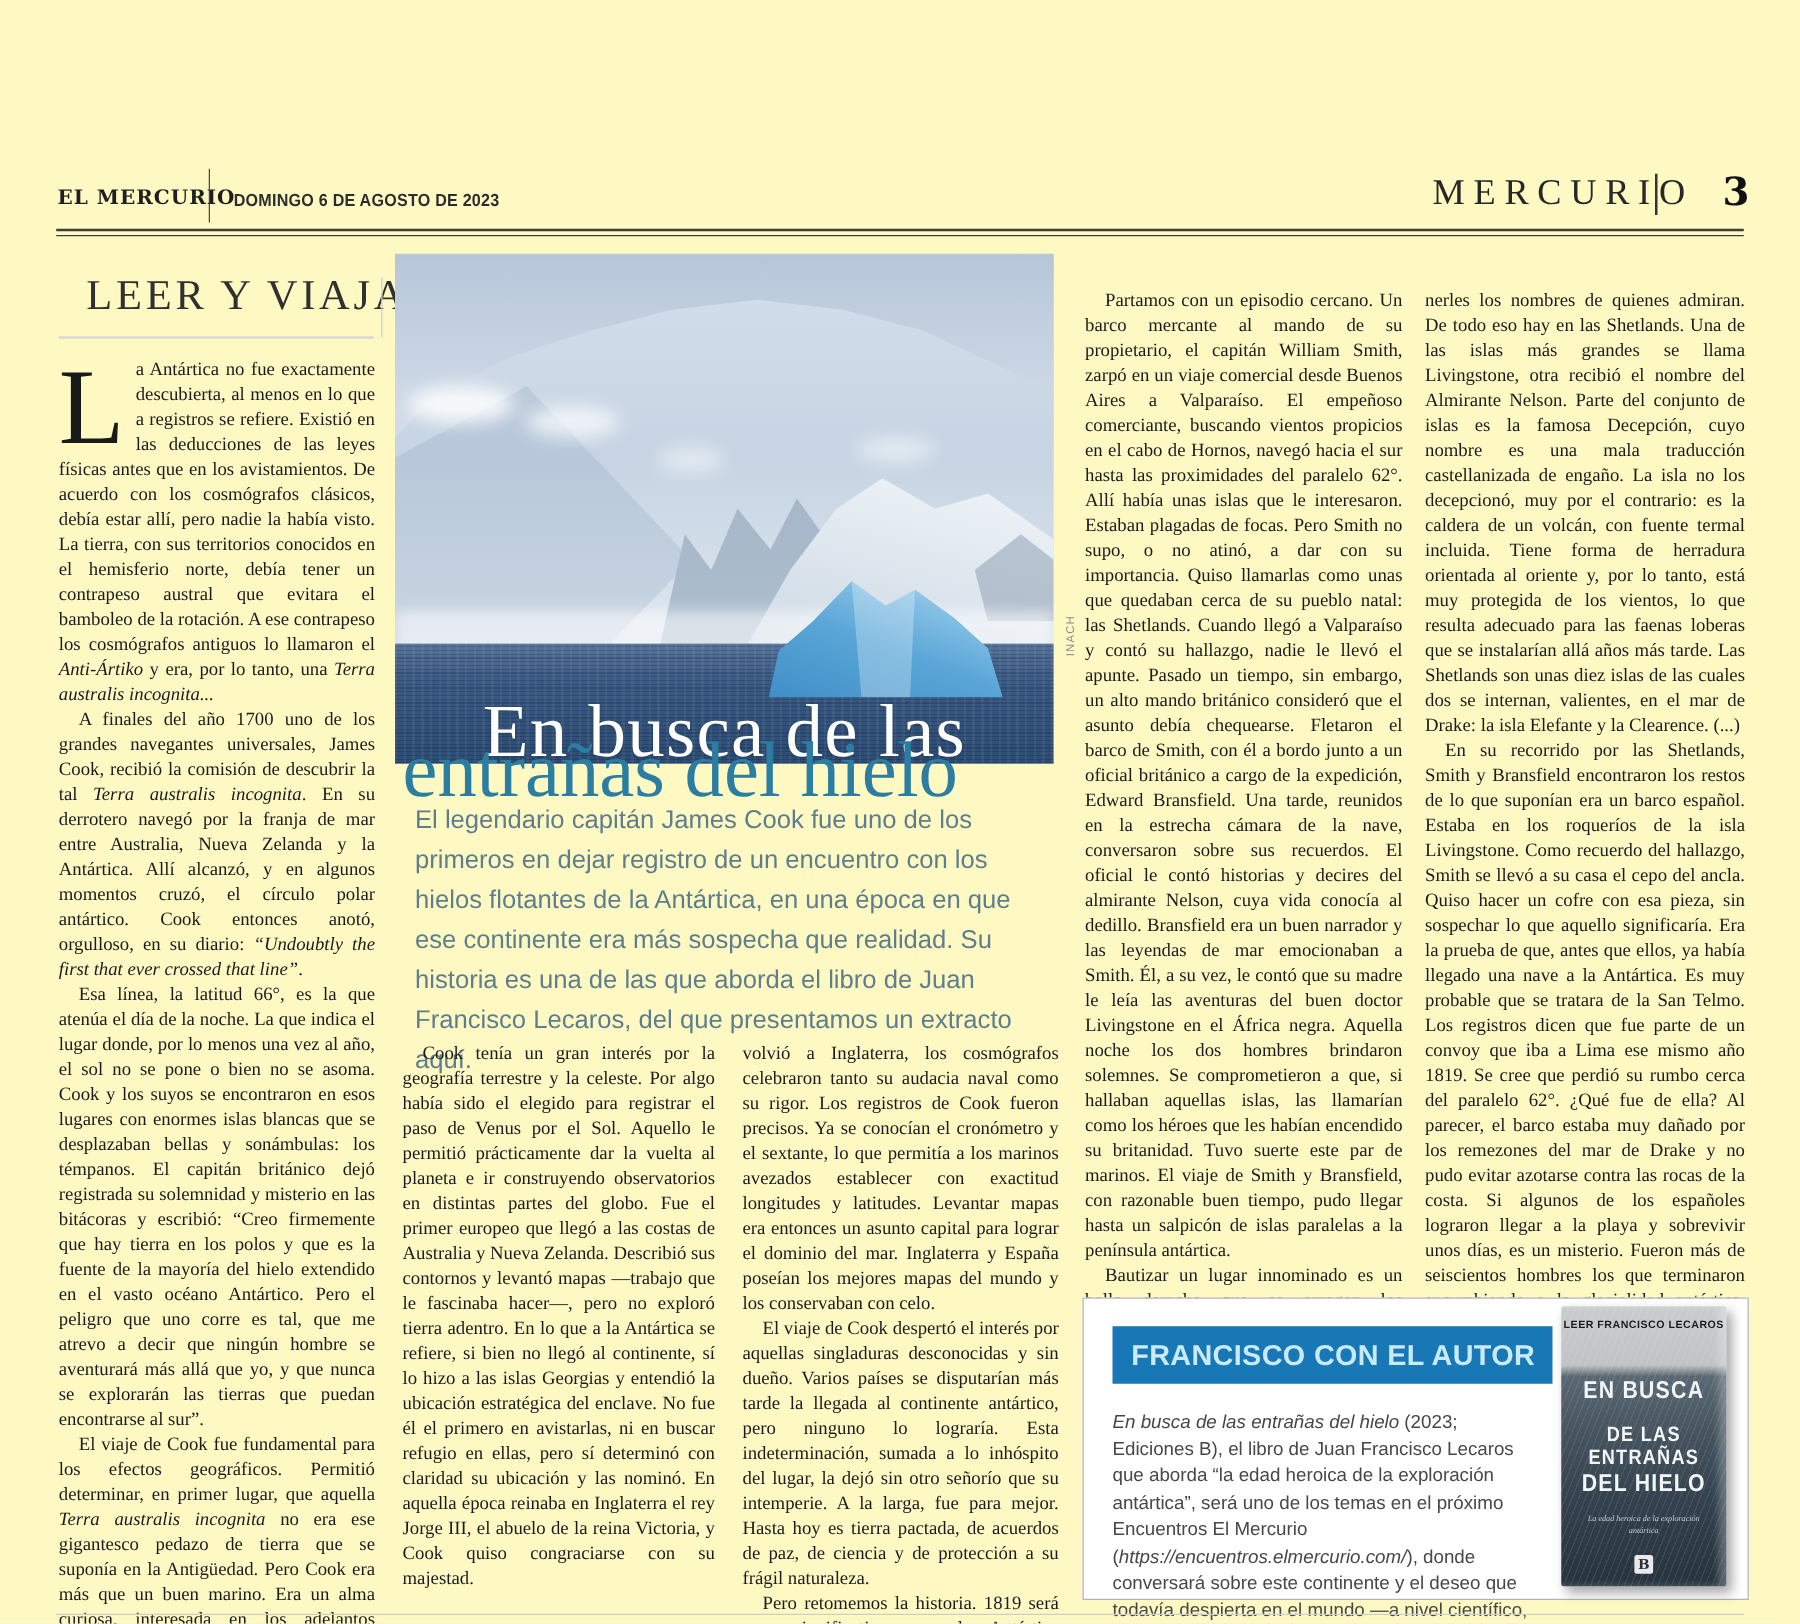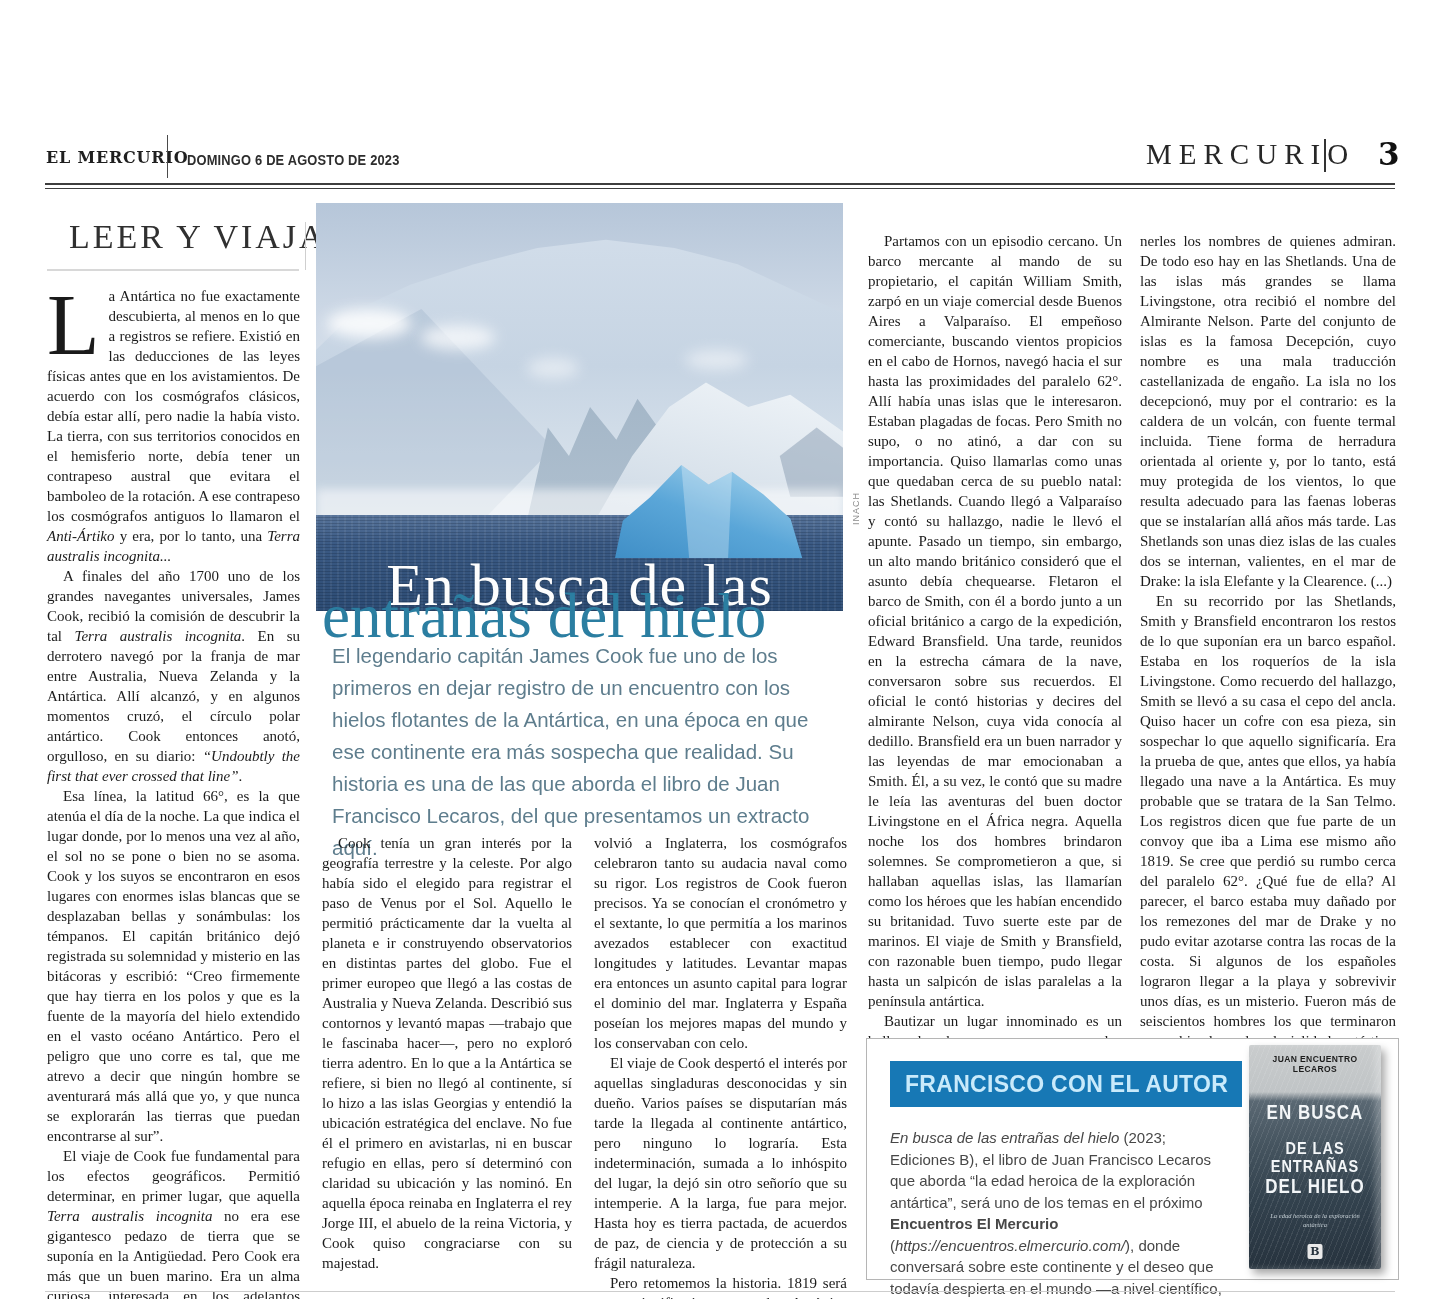--- a/index.html
+++ b/index.html
@@ -1,37 +1,37 @@
 <!DOCTYPE html>
 <html lang="es"><head>
 <meta charset="utf-8">
 <style>
   html,body{margin:0;padding:0;background:#e9e9e9;}
-  .page{position:relative;width:1440px;height:1299px;margin:0 auto;background:#ffffff;overflow:hidden;
+  .page{position:relative;width:1440px;height:1299px;margin:0 auto;background:#fef9c3;overflow:hidden;
         font-family:"Liberation Serif","DejaVu Serif",serif;}
   
   .mast{position:absolute;left:46px;top:148px;font:700 16px "DejaVu Serif",serif;letter-spacing:.8px;color:#1f1f1f;}
   .mast-div{position:absolute;left:167px;top:135px;width:1px;height:43px;background:#4a4a4a;}
   .edition-date{position:absolute;left:187px;top:152px;font:600 14px "Liberation Sans",sans-serif;color:#2d2d2d;letter-spacing:.2px;transform:scaleX(.92);transform-origin:left;}
   .section-name{position:absolute;left:1146px;top:138px;font:400 29px "Liberation Serif",serif;letter-spacing:7px;color:#272727;}
   .sec-div{position:absolute;left:1324px;top:139px;width:1.5px;height:33px;background:#333;}
   .page-number{position:absolute;left:1378px;top:136px;font:700 31px "DejaVu Serif",serif;color:#111;}
   .double-rule{position:absolute;left:45px;top:183px;width:1350px;height:3px;border-top:2.5px solid #3d3d3d;border-bottom:1.5px solid #3d3d3d;}
   
   .section-label{position:absolute;left:69px;top:218px;font:400 34px "Liberation Serif",serif;letter-spacing:3px;color:#303030;}
   .section-underline{position:absolute;left:47px;top:269px;width:252px;height:2px;background:#d8d8d8;}
   .section-vrule{position:absolute;left:305px;top:222px;width:1px;height:48px;background:#cfcfcf;}
   
   .col{position:absolute;font:15px/20px "Liberation Serif","DejaVu Serif",serif;color:#1b1b1b;
        text-align:justify;hyphens:auto;-webkit-hyphens:auto;}
   .para{margin:0;}
   .para.ind{text-indent:16px;}
   .drop::first-letter{float:left;font-size:86px;line-height:67px;padding:6px 9px 0 0;color:#1a1a1a;}
   .i{font-style:italic;}
-  .b{font-weight:700;}
+  .b{font-weight:400;}
   .end{display:inline-block;background:#101010;color:#fff;font:700 10px/13px "Liberation Sans",sans-serif;
        padding:0 3px;margin-left:2px;vertical-align:1px;}
   .col1{left:47px;top:286px;width:253px;}
   .col2{left:322px;top:833px;width:250px;}
   .col3{left:594px;top:833px;width:253px;}
   .col4{left:868px;top:231px;width:254px;}
   .col5{left:1140px;top:231px;width:256px;}
   
   .photo{position:absolute;left:316px;top:203px;width:527px;height:408px;overflow:hidden;
          background:linear-gradient(180deg,#b6c6d9 0%,#cfdae7 30%,#e2e9f1 55%,#e9eef4 70%);}
@@ -159,21 +159,21 @@
       <p class="para">nerles los nombres de quienes admiran. De todo eso hay en las Shetlands. Una de las islas más grandes se llama Livingstone, otra recibió el nombre del Almirante Nelson. Parte del conjunto de islas es la famosa Decepción, cuyo nombre es una mala traducción castellanizada de engaño. La isla no los decepcionó, muy por el contrario: es la caldera de un volcán, con fuente termal incluida. Tiene forma de herradura orientada al oriente y, por lo tanto, está muy protegida de los vientos, lo que resulta adecuado para las faenas loberas que se instalarían allá años más tarde. Las Shetlands son unas diez islas de las cuales dos se internan, valientes, en el mar de Drake: la isla Elefante y la Clearence. (...)</p>
       <p class="para ind">En su recorrido por las Shetlands, Smith y Bransfield encontraron los restos de lo que suponían era un barco español. Estaba en los roqueríos de la isla Livingstone. Como recuerdo del hallazgo, Smith se llevó a su casa el cepo del ancla. Quiso hacer un cofre con esa pieza, sin sospechar lo que aquello significaría. Era la prueba de que, antes que ellos, ya había llegado una nave a la Antártica. Es muy probable que se tratara de la San Telmo. Los registros dicen que fue parte de un convoy que iba a Lima ese mismo año 1819. Se cree que perdió su rumbo cerca del paralelo 62°. ¿Qué fue de ella? Al parecer, el barco estaba muy dañado por los remezones del mar de Drake y no pudo evitar azotarse contra las rocas de la costa. Si algunos de los españoles lograron llegar a la playa y sobrevivir unos días, es un misterio. Fueron más de seiscientos hombres los que terminaron sucumbiendo a la glacialidad antártica. Hasta nuestros días los españoles que aman estas latitudes organizan expediciones para descubrir restos que podrían cambiar la historia. <span class="end">D</span></p>
     </div>
 
   <div class="author-box">
     <div class="box-band">
       <span class="box-band-title">FRANCISCO CON EL AUTOR</span>
     </div>
     <p class="box-body"><span class="i">En busca de las entrañas del hielo</span> (2023; Ediciones B), el libro de Juan Francisco Lecaros que aborda “la edad heroica de la exploración antártica”, será uno de los temas en el próximo <span class="b">Encuentros El Mercurio</span> (<span class="i">https://encuentros.elmercurio.com/</span>), donde conversará sobre este continente y el deseo que todavía despierta en el mundo —a nivel científico, geopolítico y turístico— con el doctor Marcelo Leppe, director nacional del Instituto Antártico Chileno.</p>
     <div class="book">
-      <div class="book-author">JUAN ENCUENTRO LECAROS</div>
+      <div class="book-author">LEER FRANCISCO LECAROS</div>
       <div class="book-t1">EN BUSCA</div>
       <div class="book-t2">DE LAS ENTRAÑAS</div>
       <div class="book-t3">DEL HIELO</div>
       <div class="book-sub">La edad heroica de la exploración antártica</div>
       <div class="book-logo">B</div>
     </div>
   </div>
 
   <div class="bottom-rule"></div>
 </div>

